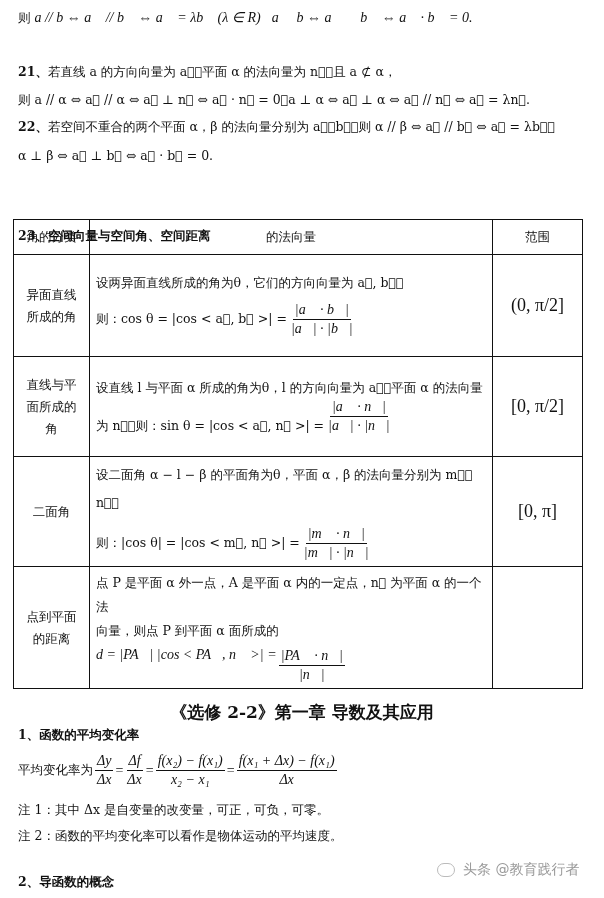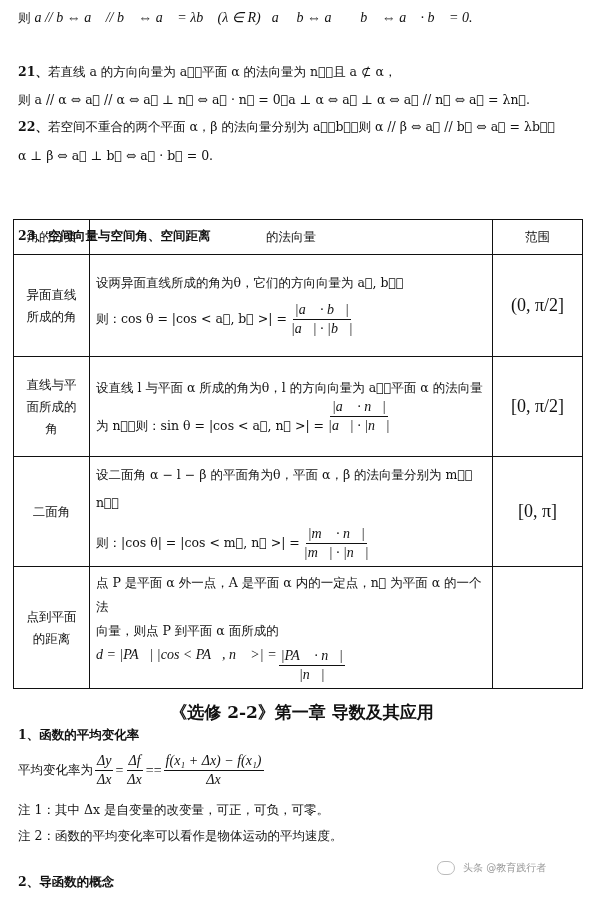--- a/index.html
+++ b/index.html
@@ -13,21 +13,21 @@
   .frac .num { padding:0 2px; border-bottom:1px solid #111; line-height:18px; }
   .frac .den { padding:0 2px; line-height:18px; }
 
   table.t { position:absolute; left:13px; top:219px; border-collapse:collapse; width:570px; }
   table.t td { border:1.2px solid #111; vertical-align:middle; font-size:12.5px; }
   .c1 { width:73px; text-align:center; line-height:22px; }
   .c2 { width:390px; padding:4px 6px; }
   .c3 { text-align:center; }
   .rng { font-family:"Liberation Serif", serif; font-size:18px; display:inline-flex; align-items:center; }
 
-  .watermark { position:absolute; left:437px; top:861px; color:#9a9a9a; font-family:"DejaVu Sans", sans-serif; font-size:10px; white-space:nowrap; }
+  .watermark { position:absolute; left:437px; top:861px; color:#9a9a9a; font-family:"DejaVu Sans", sans-serif; font-size:14px; white-space:nowrap; }
   .wm-icon { display:inline-block; width:16px; height:12px; border:1px solid #bbb; border-radius:8px; margin-right:8px; vertical-align:middle; }
 </style>
 </head>
 <body>
 
 <div class="line" style="top:10px;">
   <span>则</span>
   <span class="m">a // b ⇔ a⃗ // b⃗ ⇔ a⃗ = λb⃗ (λ ∈ R)，a ⊥ b ⇔ a⃗ ⊥ b⃗ ⇔ a⃗ · b⃗ = 0.</span>
 </div>
 
@@ -147,20 +147,24 @@
   <span class="frac">
     <span class="num m">Δy</span>
     <span class="den m">Δx</span>
   </span>
   <span class="mr">=</span>
   <span class="frac">
     <span class="num m">Δf</span>
     <span class="den m">Δx</span>
   </span>
   <span class="mr">=</span>
+  <span class="frac">
+    <span class="num m">f(x₂) − f(x₁)</span>
+    <span class="den m">x₂ − x₁</span>
+  </span>
   <span class="mr">=</span>
   <span class="frac">
     <span class="num m">f(x₁ + Δx) − f(x₁)</span>
     <span class="den m">Δx</span>
   </span>
 </div>
 
 <div class="line" style="top:802px;">注 1：其中 Δx 是自变量的改变量，可正，可负，可零。</div>
 <div class="line" style="top:828px;">注 2：函数的平均变化率可以看作是物体运动的平均速度。</div>
 

